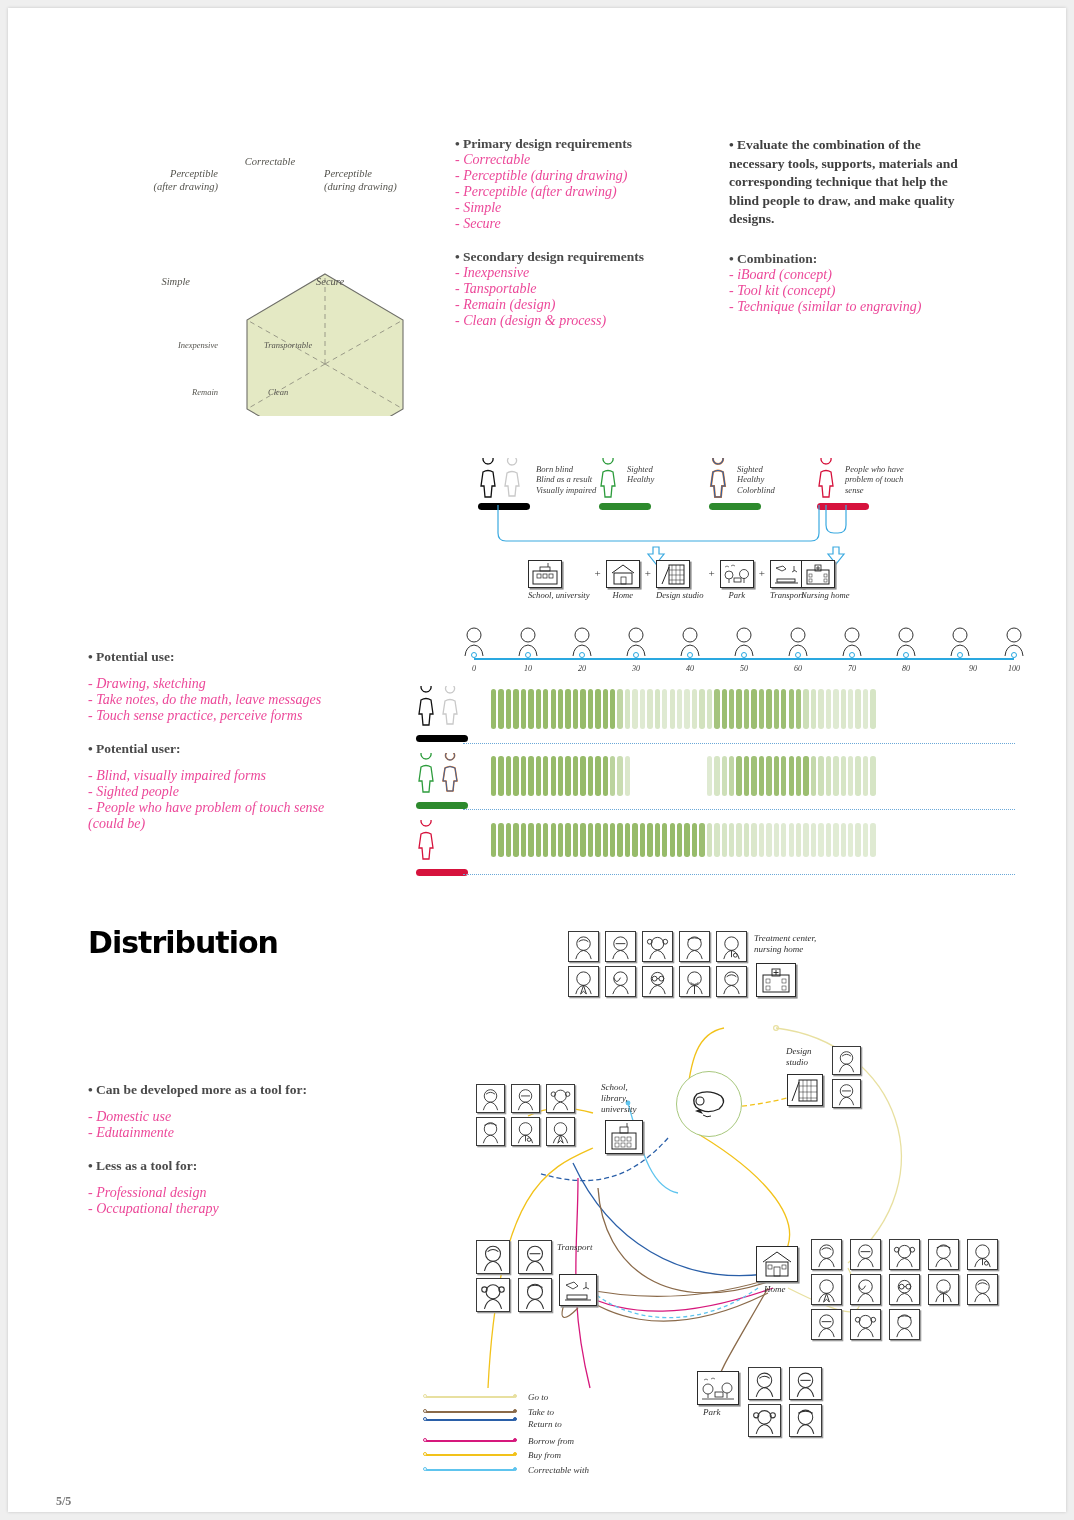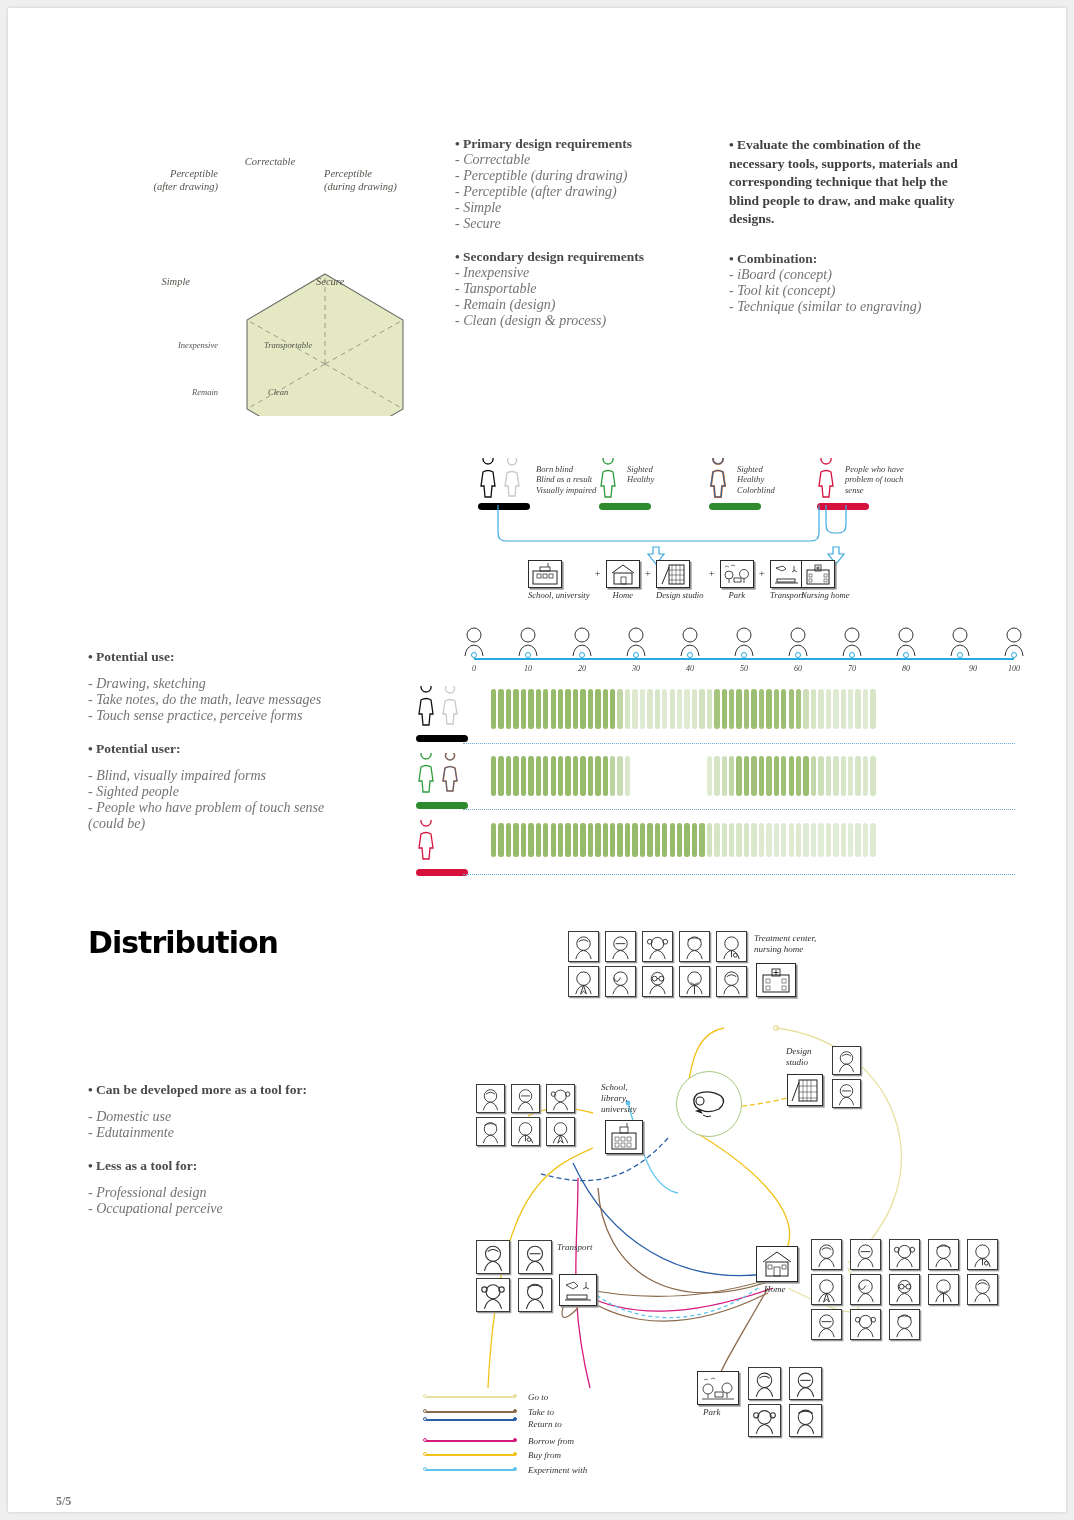--- a/index.html
+++ b/index.html
@@ -26,21 +26,21 @@
     line-height:36px;
   }
   
   .bullet {
     font-family:"Liberation Serif", serif;
     font-weight:bold; font-size:13.5px; color:#4a4a4a;
     white-space:pre;
   }
   .item {
     font-family:"Liberation Serif", serif;
-    font-style:italic; font-size:14px; color:#737373;
+    font-style:italic; font-size:14px; color:#ec4899;
     white-space:pre;
   }
   .para {
     font-family:"Liberation Serif", serif;
     font-weight:bold; font-size:13.5px; color:#3f3f3f;
     line-height:18.6px;
   }
   .txtblock { position:absolute; }
   .txtblock .gap { height:11px; }
   
@@ -589,21 +589,21 @@
 
   <div class="txtblock" style="left:80px; top:1074px; width:300px;">
     <div class="bullet">• Can be developed more as a tool for:</div>
     <div class="gap"></div>
     <div class="item">- Domestic use</div>
     <div class="item">- Edutainmente</div>
     <div class="gap" style="height:17px;"></div>
     <div class="bullet">• Less as a tool for:</div>
     <div class="gap"></div>
     <div class="item">- Professional design</div>
-    <div class="item">- Occupational perceive</div>
+    <div class="item">- Occupational therapy</div>
   </div>
 
   <svg width="600" height="480" style="position:absolute; left:420px; top:980px;">
     <path d="M200 115 C 215 170, 225 200, 250 205" fill="none" stroke="#5ec4ee" stroke-width="1.3"></path>
     <circle cx="200" cy="115" r="2.4" fill="#5ec4ee"></circle>
     <path d="M348 40 C 470 55, 520 190, 420 275" fill="none" stroke="#e8e0a0" stroke-width="1.3"></path>
     <circle cx="348" cy="40" r="2.4" fill="none" stroke="#e8e0a0" stroke-width="1.2"></circle>
     <path d="M258 118 C 262 70, 270 45, 296 40" fill="none" stroke="#f2c21a" stroke-width="1.3"></path>
     <circle cx="258" cy="118" r="2.4" fill="none" stroke="#f2c21a" stroke-width="1.2"></circle>
     <path d="M290 120 C 330 118, 350 112, 368 108" fill="none" stroke="#f2c21a" stroke-width="1.3" stroke-dasharray="5,3"></path>
@@ -1050,18 +1050,18 @@
           <span style="position:absolute;left:-3px;top:-2px;width:4px;height:4px;border-radius:50%;border:1px solid #f2c21a;background:#fff;"></span>
           <span style="position:absolute;right:-3px;top:-2px;width:4px;height:4px;border-radius:50%;border:1px solid #f2c21a;background:#f2c21a;"></span>
         </div>
         <div class="legend-text">Buy from</div>
       </div>
       <div style="display: flex; align-items: center; height: 14.5px;">
         <div style="width: 88px; height: 1.6px; background: rgb(94, 196, 238); margin-right: 14px; position: relative;">
           <span style="position:absolute;left:-3px;top:-2px;width:4px;height:4px;border-radius:50%;border:1px solid #5ec4ee;background:#fff;"></span>
           <span style="position:absolute;right:-3px;top:-2px;width:4px;height:4px;border-radius:50%;border:1px solid #5ec4ee;background:#5ec4ee;"></span>
         </div>
-        <div class="legend-text">Experiment with</div>
+        <div class="legend-text">Correctable with</div>
       </div>
     </div>
 
   <div class="footer">5/5</div>
 </div>
 
 </body></html>

